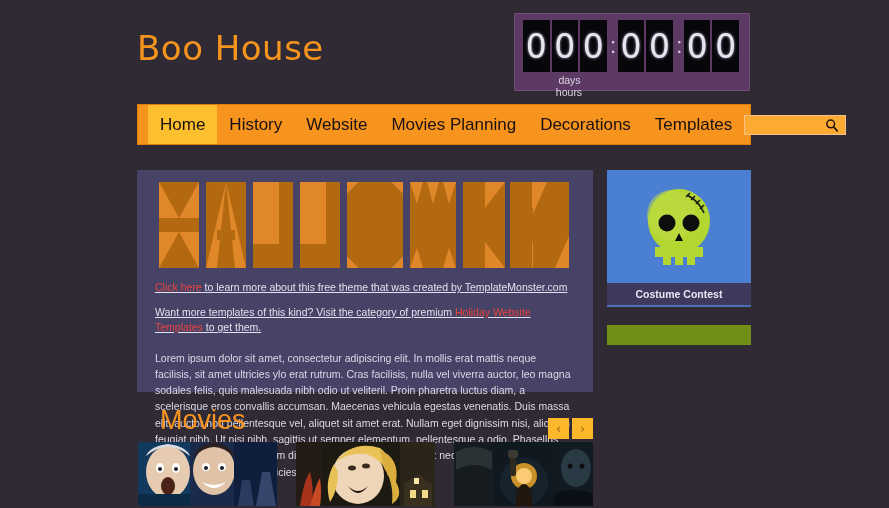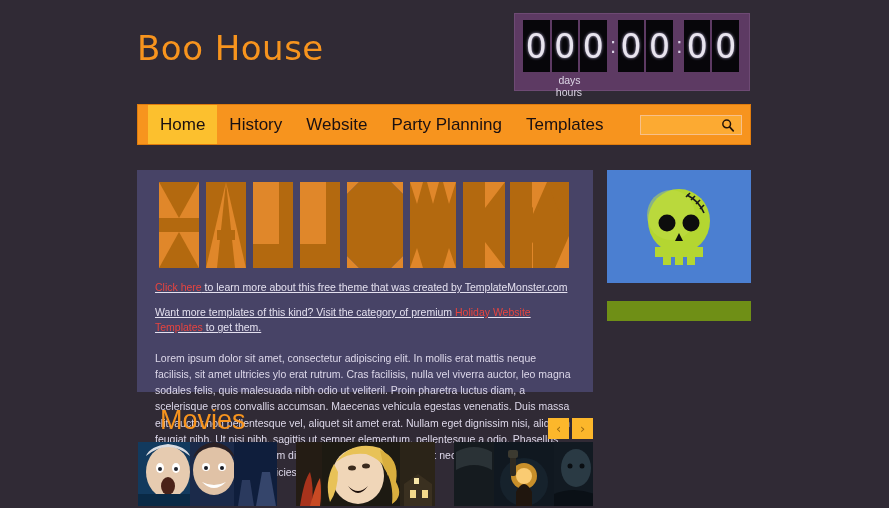--- a/index.html
+++ b/index.html
@@ -184,21 +184,22 @@
         <div class="cd-label hours">hours</div>
         <div class="cd-label minutes">minutes</div>
       </div>
     </div>
   </div>
 
   <div class="navbar">
     <div class="nav-item active">Home</div>
     <div class="nav-item">History</div>
     <div class="nav-item">Website</div>
-    <div class="nav-item">Party Planning</div>
+    <div class="nav-item">Movies Planning</div>
+    <div class="nav-item">Decorations</div>
     <div class="nav-item">Templates</div>
     <div class="search-wrap">
       <div class="search-box">
         <input class="search-input" type="text" placeholder="" style="">
         <svg class="search-icon" viewBox="0 0 16 16">
           <circle cx="6.5" cy="6.2" r="4.4" fill="none" stroke="#231409" stroke-width="1.7"></circle>
           <line x1="9.8" y1="9.6" x2="14" y2="14.2" stroke="#231409" stroke-width="1.9" stroke-linecap="round"></line>
         </svg>
       </div>
     </div>
@@ -364,19 +365,20 @@
           <line x1="59" y1="24" x2="63" y2="20" stroke="#1a1a1a" stroke-width="1.6"></line>
           <circle cx="26" cy="38" r="8.5" fill="#0d0d0d"></circle>
           <circle cx="50" cy="38" r="8.5" fill="#0d0d0d"></circle>
           <polygon points="38,48 42,56 34,56" fill="#0d0d0d"></polygon>
           <rect x="14" y="62" width="48" height="10" fill="#b4d631"></rect>
           <rect x="22" y="66" width="8" height="14" fill="#b4d631"></rect>
           <rect x="34" y="66" width="8" height="14" fill="#b4d631"></rect>
           <rect x="46" y="66" width="8" height="14" fill="#b4d631"></rect>
         </svg>
       </div>
+      <div class="card-cap">Costume Contest</div>
     </div>
 
 
     <div class="card-stub" style="background:#6f8f16;"></div>
   </div>
 
 </div>
 
 </body></html>

